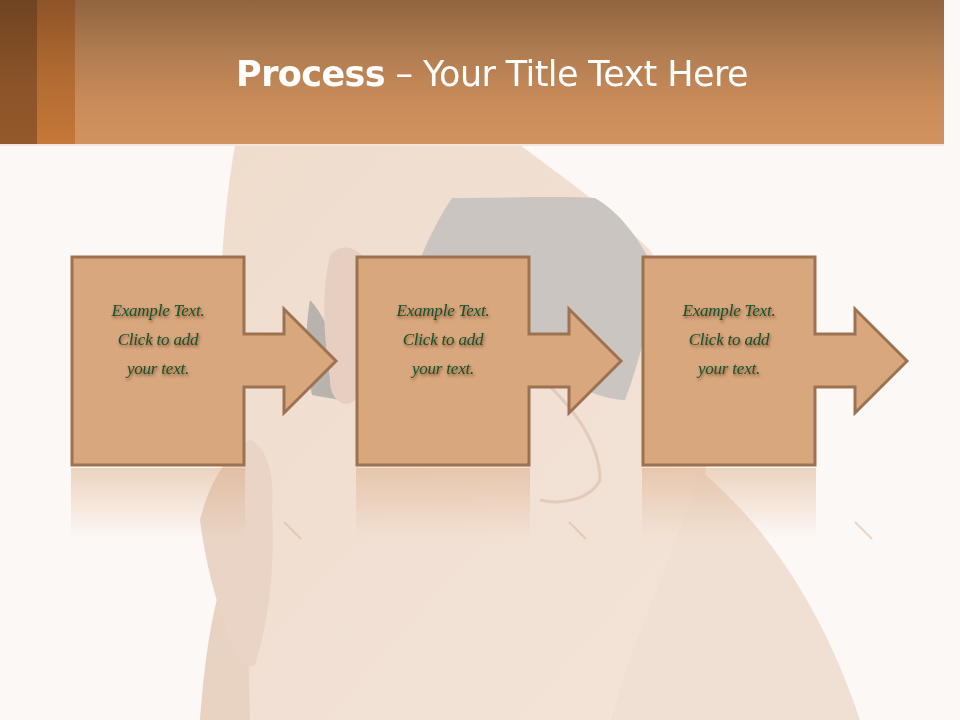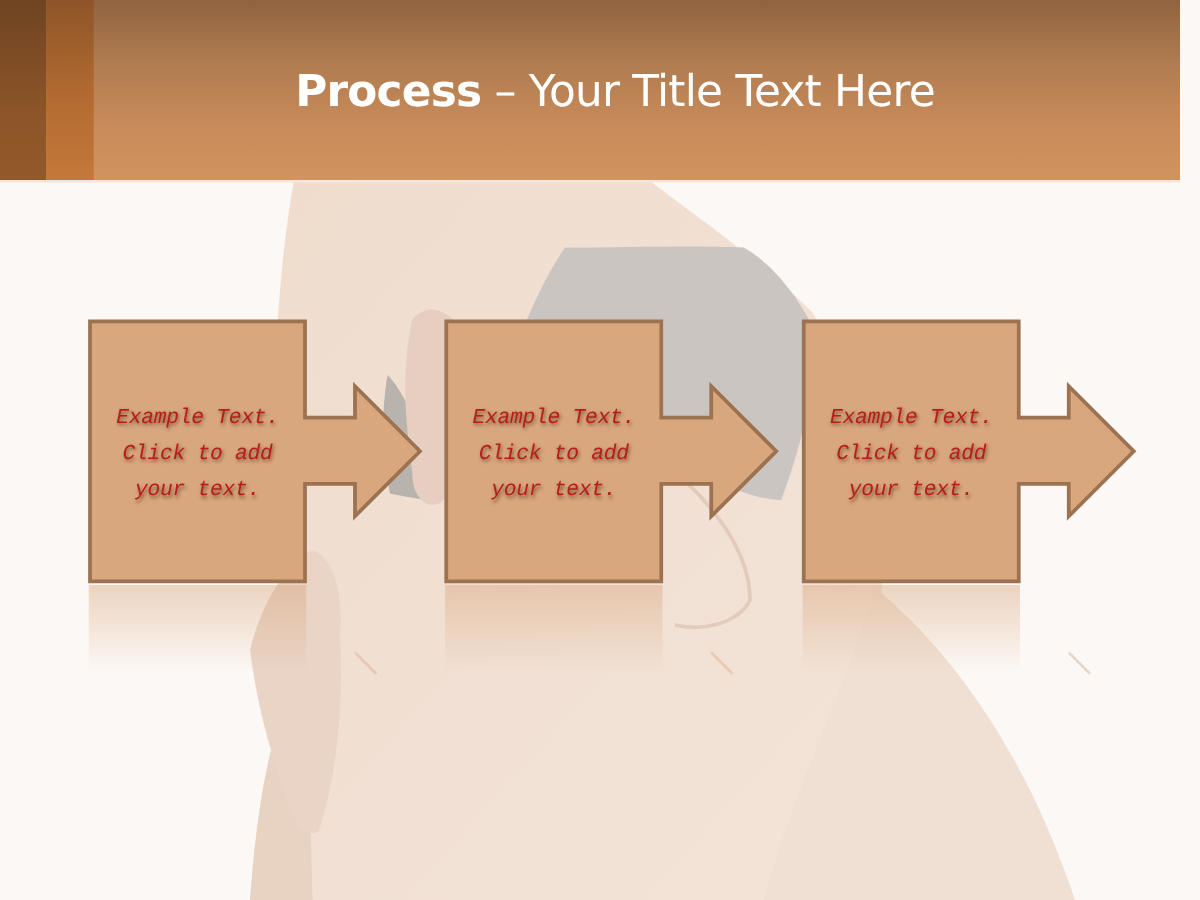--- a/index.html
+++ b/index.html
@@ -34,24 +34,24 @@
     color: #ffffff; font-size: 35px; line-height: 48px; white-space: nowrap;
     font-family: "DejaVu Sans", "Liberation Sans", sans-serif;
     letter-spacing: -0.6px;
   }
   .title .bold { font-weight: bold; }
 
   
   .step { position: absolute; top: 256px; width: 270px; height: 290px; }
   .step svg { position: absolute; left: 0; top: 0; overflow: visible; }
   .step-text {
-    position: absolute; left: 0; top: 64px; width: 174px;
-    text-align: center; color: #b91c1c; font-style: italic;
+    position: absolute; left: 0; top: 40px; width: 174px;
+    text-align: center; color: #14532d; font-style: italic;
     font-size: 17px; line-height: 29px;
-    font-family: Liberation Mono, monospace;
+    font-family: Liberation Serif, serif;
     text-shadow: 1px 2px 3px rgba(90,50,20,0.7);
     letter-spacing: -0.2px;
   }
   .step-text span { display: block; }
 </style>
 </head>
 <body>
 
 <div class="slide">
 

